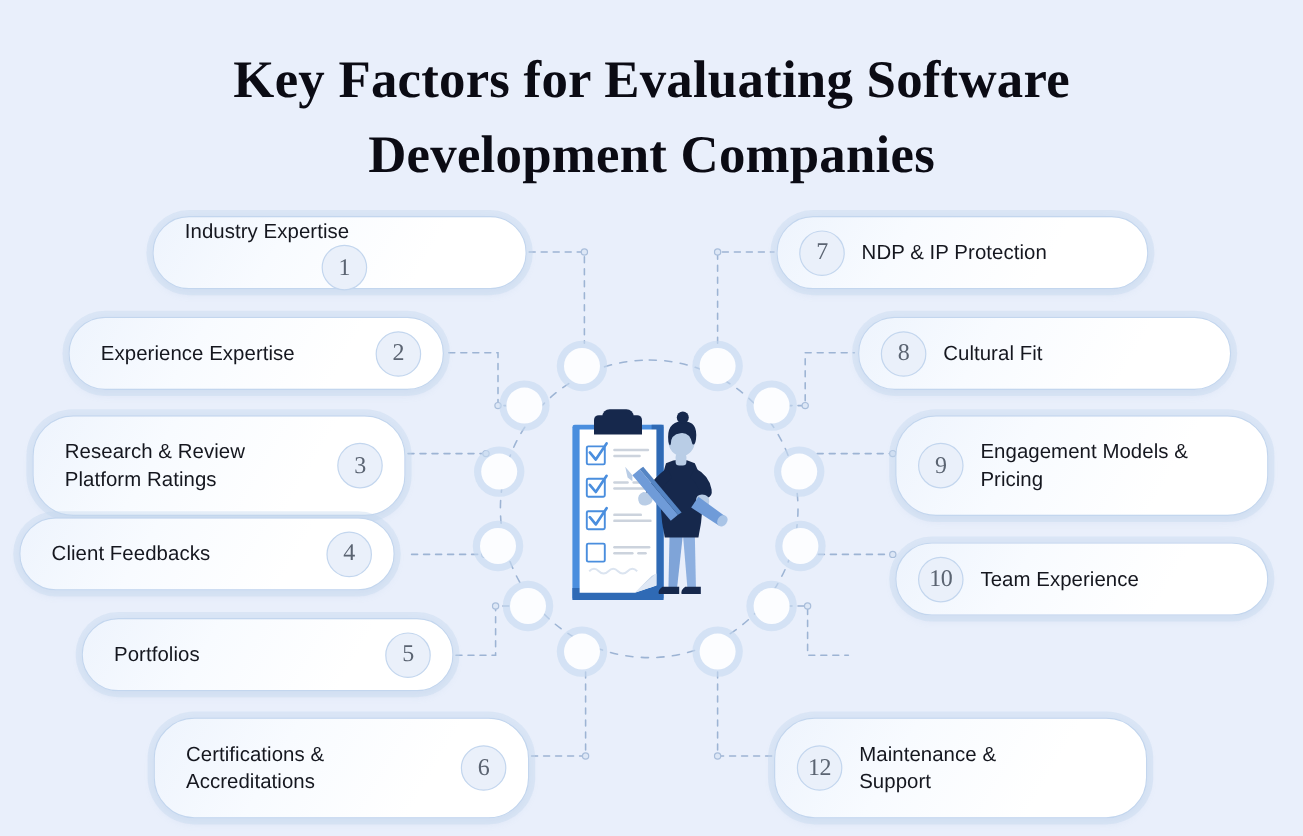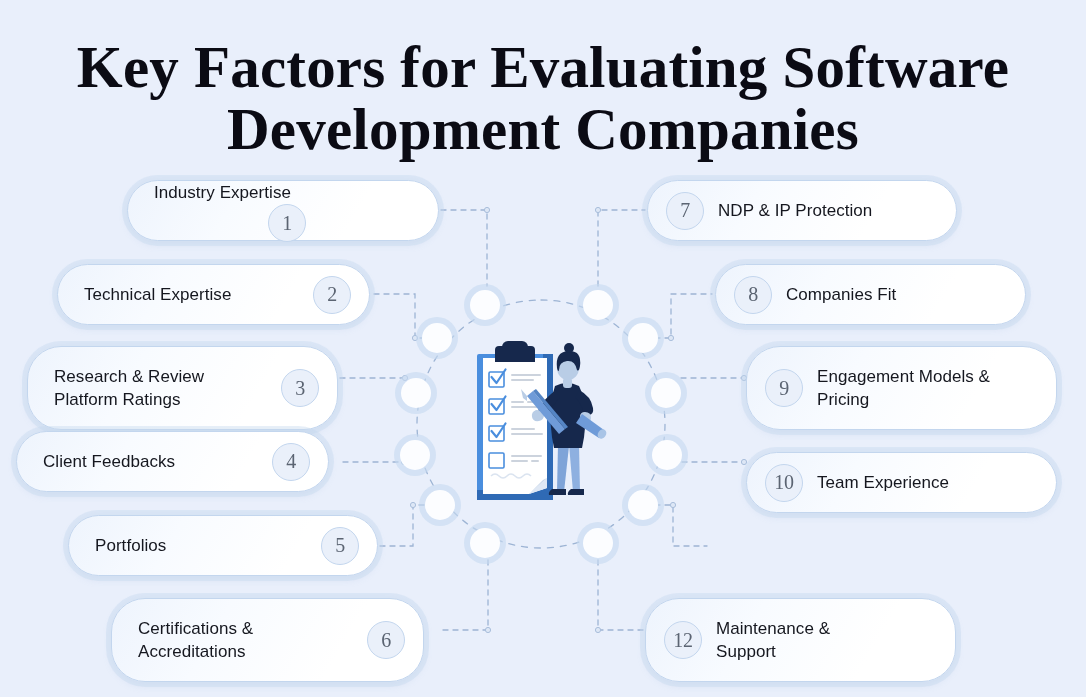--- a/index.html
+++ b/index.html
@@ -24,21 +24,21 @@
   }
 
   
   .page-title {
     position: absolute;
     left: 0;
     top: 36px;
     width: 1086px;
     text-align: center;
     font-family: "Liberation Serif", "DejaVu Serif", serif;
-    font-size: 59px;
+    font-size: 44px;
     line-height: 62px;
     font-weight: 700;
     letter-spacing: 0.2px;
     color: #0b0b14;
     white-space: pre-line;
   }
 
   
   .pill {
     position: absolute;
@@ -266,54 +266,54 @@
       <ellipse cx="139" cy="94" rx="4" ry="5" transform="rotate(36 139 94)" fill="#a9c4e6"></ellipse>
     </svg>
   </div>
 
   <div class="pill left" style="left:127px; top:180px; width:312px;flex-direction:column;">
     <span class="pill-label">Industry Expertise</span>
     <span class="num">1</span>
   </div>
 
   <div class="pill left" style="left:57px; top:264px; width:313px;">
-    <span class="pill-label">Technical Expertise</span>
+    <span class="pill-label">Experience Expertise</span>
     <span class="num">2</span>
   </div>
 
   <div class="pill left two-line" style="left:27px; top:346px; width:311px;">
     <span class="pill-label">Research &amp; Review
 Platform Ratings</span>
     <span class="num">3</span>
   </div>
 
   <div class="pill left" style="left:16px; top:431px; width:313px;">
     <span class="pill-label">Client Feedbacks</span>
     <span class="num">4</span>
   </div>
 
   <div class="pill left" style="left:68px; top:515px; width:310px;gap:33px;">
     <span class="pill-label">Portfolios</span>
     <span class="num">5</span>
   </div>
 
-  <div class="pill left two-line" style="left:111px; top:598px; width:313px;">
+  <div class="pill left two-line" style="left:128px; top:598px; width:313px;">
     <span class="pill-label">Certifications &amp;
 Accreditations</span>
     <span class="num">6</span>
   </div>
 
   <div class="pill right" style="left:647px; top:180px; width:310px;">
     <span class="num">7</span>
     <span class="pill-label">NDP &amp; IP Protection</span>
   </div>
 
   <div class="pill right" style="left:715px; top:264px; width:311px;">
     <span class="num">8</span>
-    <span class="pill-label">Companies Fit</span>
+    <span class="pill-label">Cultural Fit</span>
   </div>
 
   <div class="pill right two-line" style="left:746px; top:346px; width:311px;">
     <span class="num">9</span>
     <span class="pill-label">Engagement Models &amp;
 Pricing</span>
   </div>
 
   <div class="pill right" style="left:746px; top:431px; width:311px;margin-top:21px;">
     <span class="num">10</span>

